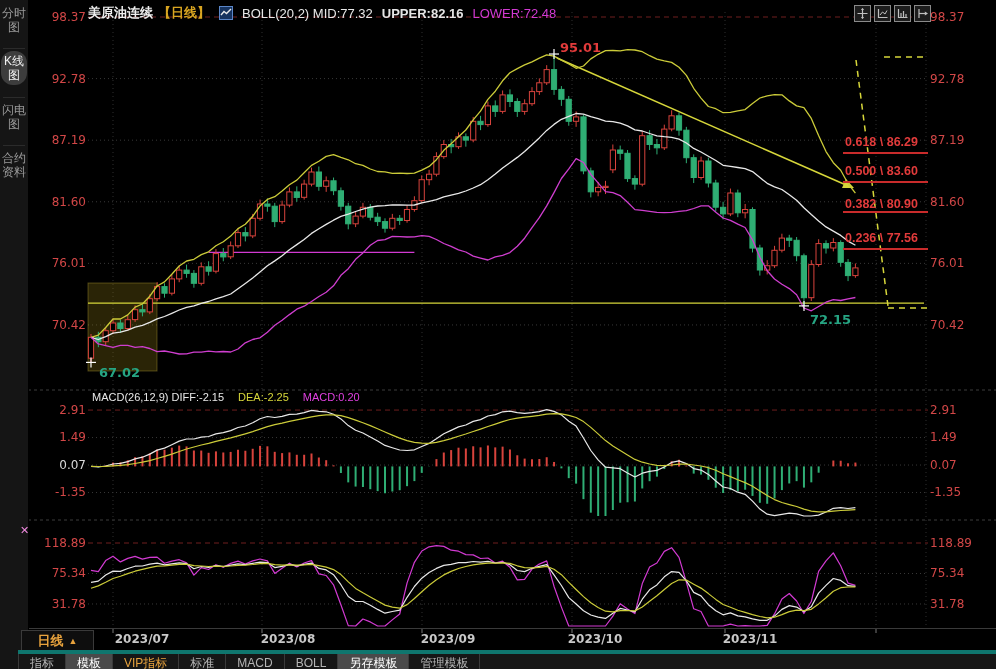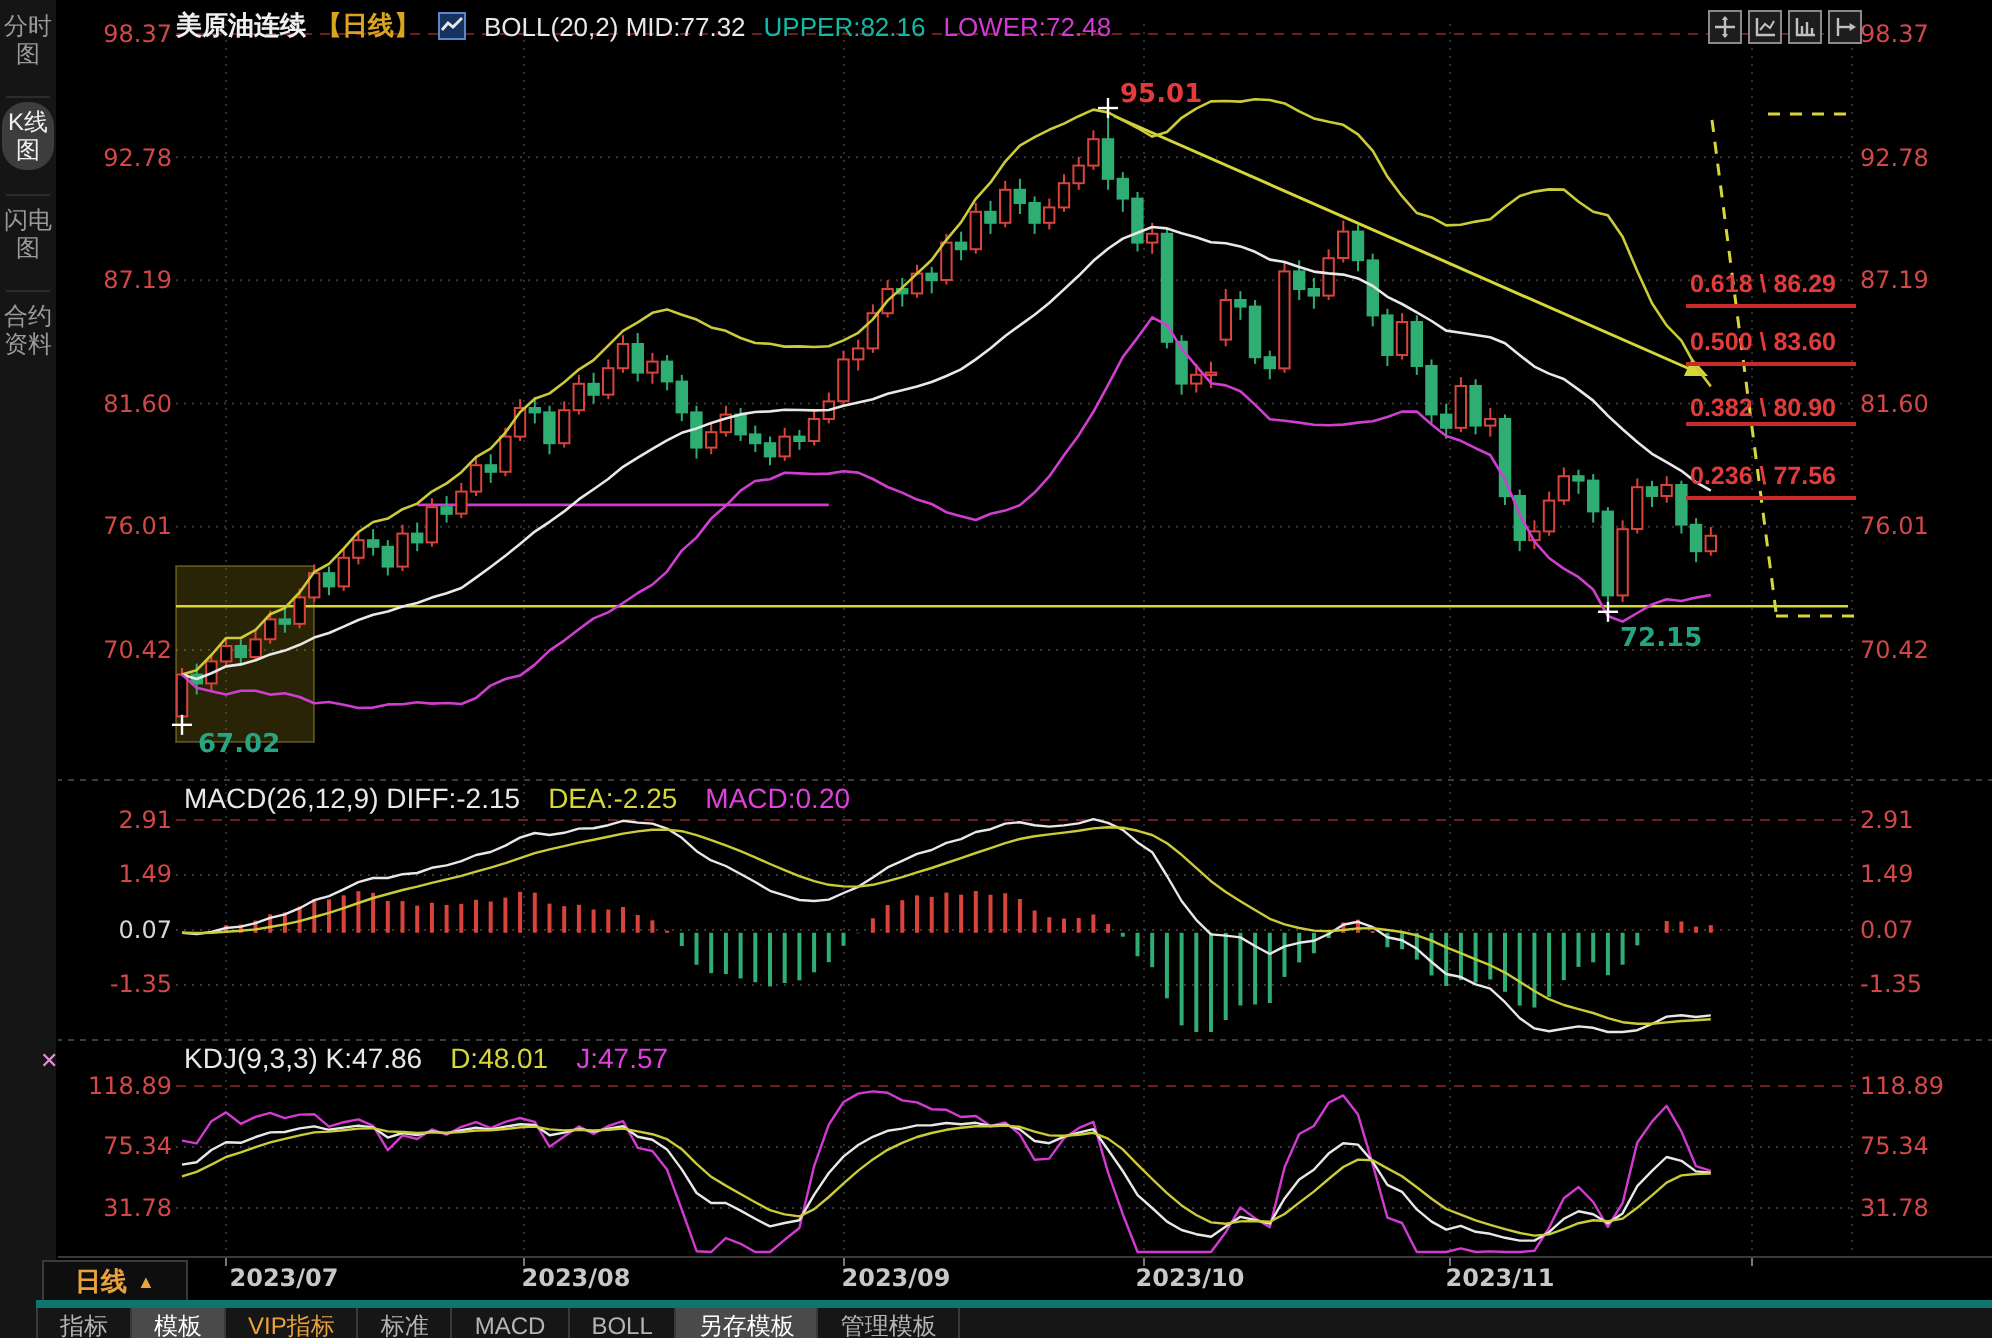--- a/index.html
+++ b/index.html
@@ -6,37 +6,37 @@
   #app{position:relative;width:996px;height:669px;background:#000;overflow:hidden;
        font-family:"Liberation Sans",sans-serif;}
   
   #sidebar{position:absolute;left:0;top:0;width:28px;height:669px;background:#151515;border-right:1px solid #000;z-index:3;}
   .side-item{position:absolute;left:1px;width:26px;text-align:center;color:#9a9a9a;font-size:12px;line-height:14px;cursor:pointer;padding:3px 0;word-break:break-all;}
   .side-item.sel{background:#3d3d3d;color:#f0f0f0;border-radius:12px;}
   .side-sep{position:absolute;left:3px;width:22px;border-top:1px solid #2b2b2b;}
   
   #hdr{position:absolute;left:88px;top:4px;display:flex;align-items:center;gap:9px;font-size:13px;font-weight:bold;z-index:4;white-space:nowrap;}
   .h-sym{color:#efefef;} .h-per{color:#d9a521;}
-  .h-mid{color:#e8e8e8;font-weight:normal;} .h-up{color:#14b8a6;font-weight:normal;} .h-lo{color:#d23ad2;font-weight:normal;}
+  .h-mid{color:#e8e8e8;font-weight:normal;} .h-up{color:#e5e5e5;font-weight:bold;} .h-lo{color:#d23ad2;font-weight:normal;}
   
   #winicons{position:absolute;left:854px;top:5px;display:flex;gap:3px;z-index:4;}
   .wic{width:15px;height:15px;border:1px solid #8a8a8a;background:#1d1d1d;display:flex;align-items:center;justify-content:center;cursor:pointer;}
   
   .axn{position:absolute;font-size:12px;color:#d24747;z-index:2;font-family:"DejaVu Sans",sans-serif;}
   .axn.l{left:30px;width:56px;text-align:right;}
   .axn.r{left:930px;}
   .axn.white{color:#d8d8d8;}
   
   .fib{position:absolute;left:845px;width:84px;font-size:12.5px;font-weight:bold;color:#e23b3b;z-index:2;white-space:nowrap;}
   .fibline{position:absolute;left:843px;width:85px;border-top:2px solid #c92b2b;z-index:2;}
   
   .ann{position:absolute;font-size:13px;font-weight:bold;z-index:2;font-family:"DejaVu Sans",sans-serif;}
   .ann.red{color:#e23b3b;} .ann.teal{color:#26a583;}
   
-  .indhdr{position:absolute;left:92px;display:flex;gap:14px;font-size:14px;z-index:2;white-space:nowrap;}
+  .indhdr{position:absolute;left:92px;display:flex;gap:14px;font-size:11px;z-index:2;white-space:nowrap;}
   .ih-w{color:#e8e8e8;} .ih-y{color:#d6d63a;} .ih-m{color:#e040e0;}
   
   #perbox{position:absolute;left:21px;top:630px;width:71px;height:20px;border:1px solid #3a3a3a;background:#0e0e0e;
           color:#e8a33d;font-size:13px;font-weight:bold;display:flex;align-items:center;justify-content:center;gap:5px;z-index:3;cursor:pointer;}
   #perbox .caret{font-size:9px;}
   .dlab{position:absolute;top:632px;width:70px;text-align:center;color:#c8c8c8;font-size:12px;font-weight:bold;z-index:2;font-family:"DejaVu Sans",sans-serif;}
   #axline{position:absolute;left:18px;right:0;top:628px;border-top:1px solid #3a3a3a;z-index:1;}
   
   #toolbar{position:absolute;left:18px;right:0;top:650px;height:19px;background:#161616;border-top:4px solid #0f766e;display:flex;z-index:3;font-size:12px;}
   .tb{color:#b5b5b5;line-height:19px;padding:0 11px;border-left:1px solid #3a3a3a;cursor:pointer;white-space:nowrap;}
@@ -141,25 +141,20 @@
   <div class="fibline" style="top:248px;"></div>
 
   <div class="ann red" style="left:560px;top:40px;">95.01</div>
   <div class="ann teal" style="left:99px;top:365px;">67.02</div>
   <div class="ann teal" style="left:810px;top:312px;">72.15</div>
 
   <div class="indhdr" style="top:391px;">
     <span class="ih-w">MACD(26,12,9) DIFF:-2.15</span>
     <span class="ih-y">DEA:-2.25</span>
     <span class="ih-m">MACD:0.20</span>
-  </div>
-  <div class="indhdr" style="top:521px;">
-    <span class="ih-w">KDJ(9,3,3) K:47.86</span>
-    <span class="ih-y">D:48.01</span>
-    <span class="ih-m">J:47.57</span>
   </div>
 
   <span id="cursorx">✕</span>
 
   <svg id="chart-svg" width="996" height="669">
       <g>
         <line x1="88" y1="17" x2="928" y2="17" stroke="#6e1e1e" stroke-width="1" stroke-dasharray="5 4"></line>
         <line x1="88" y1="78.59062000000004" x2="928" y2="78.59062000000004" stroke="#383838" stroke-width="1" stroke-dasharray="1 3"></line>
         <line x1="88" y1="140.1812400000001" x2="928" y2="140.1812400000001" stroke="#383838" stroke-width="1" stroke-dasharray="1 3"></line>
         <line x1="88" y1="201.77186000000012" x2="928" y2="201.77186000000012" stroke="#383838" stroke-width="1" stroke-dasharray="1 3"></line>

